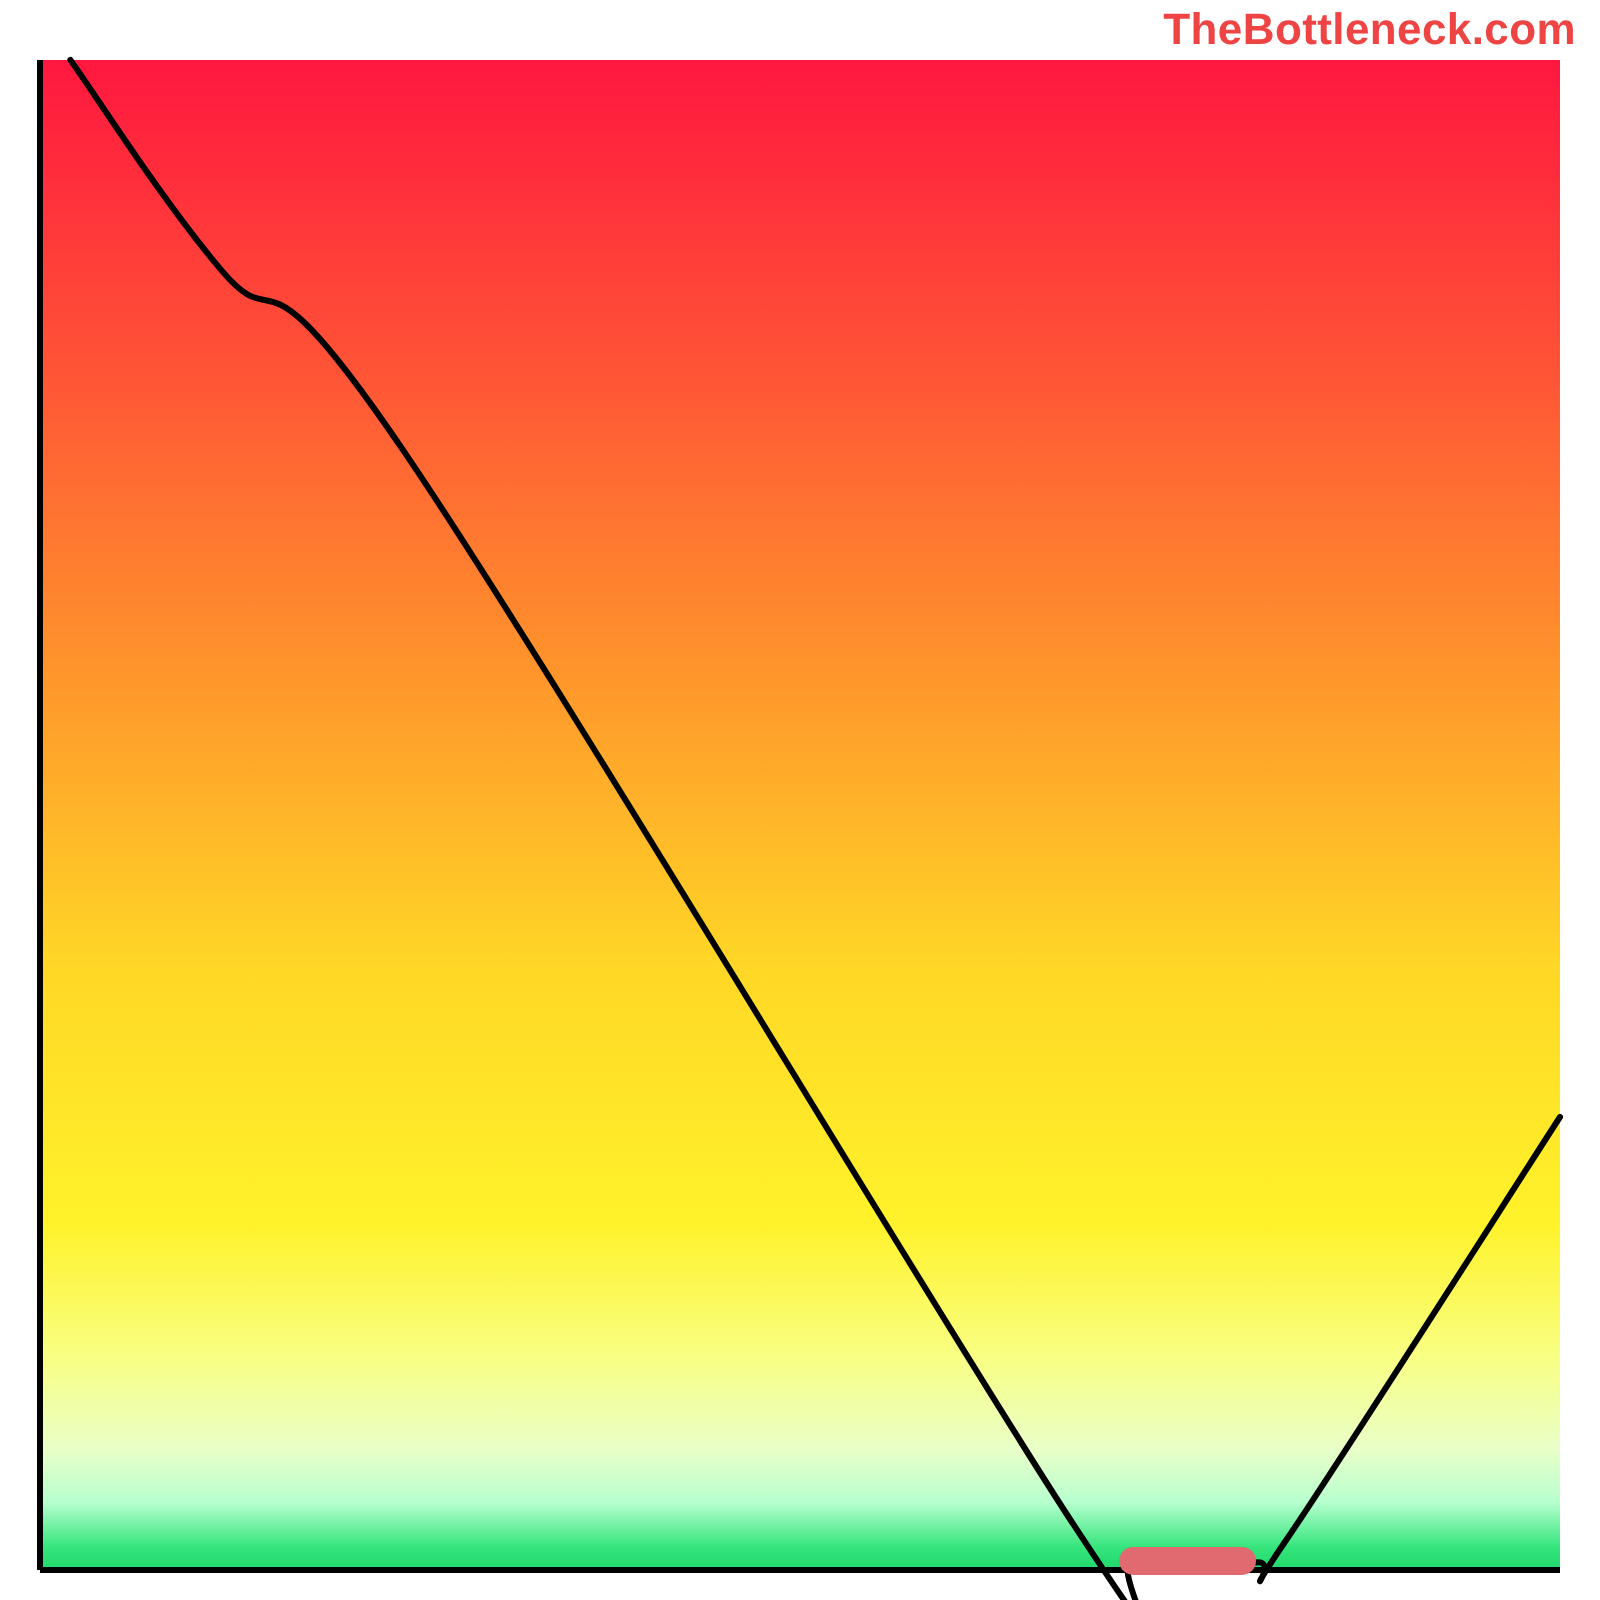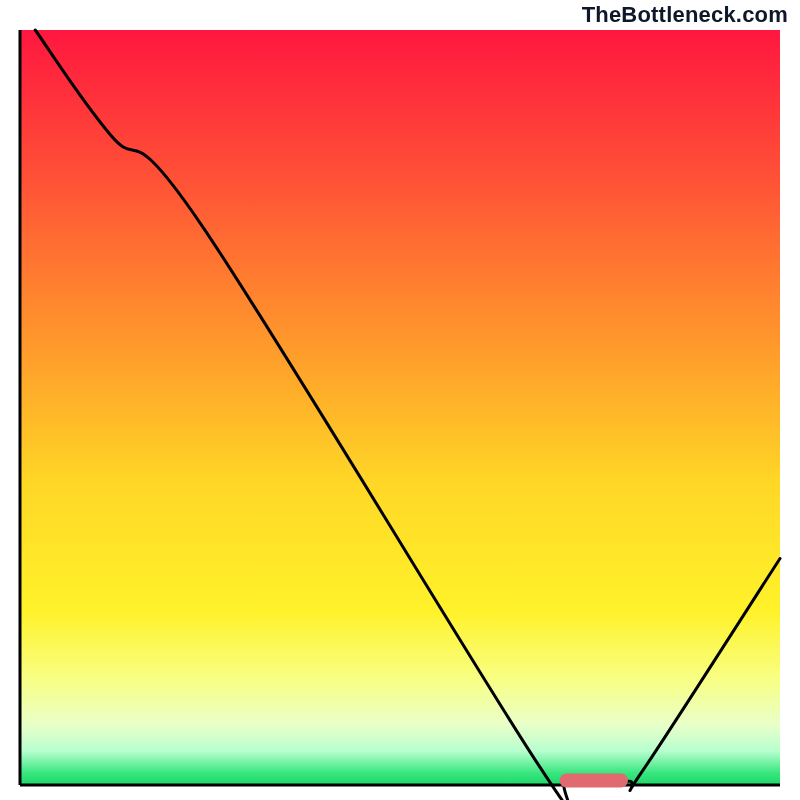--- a/index.html
+++ b/index.html
@@ -14,21 +14,21 @@
     position: relative;
     width: 800px;
     height: 800px;
   }
   .watermark {
     position: absolute;
     top: 2px;
     right: 12px;
     font-size: 22px;
     font-weight: 600;
-    color: #0f172a;
+    color: #ef4444;
     letter-spacing: 0.2px;
   }
   svg {
     position: absolute;
     left: 0;
     top: 0;
   }
 </style>
 </head>
 <body>

